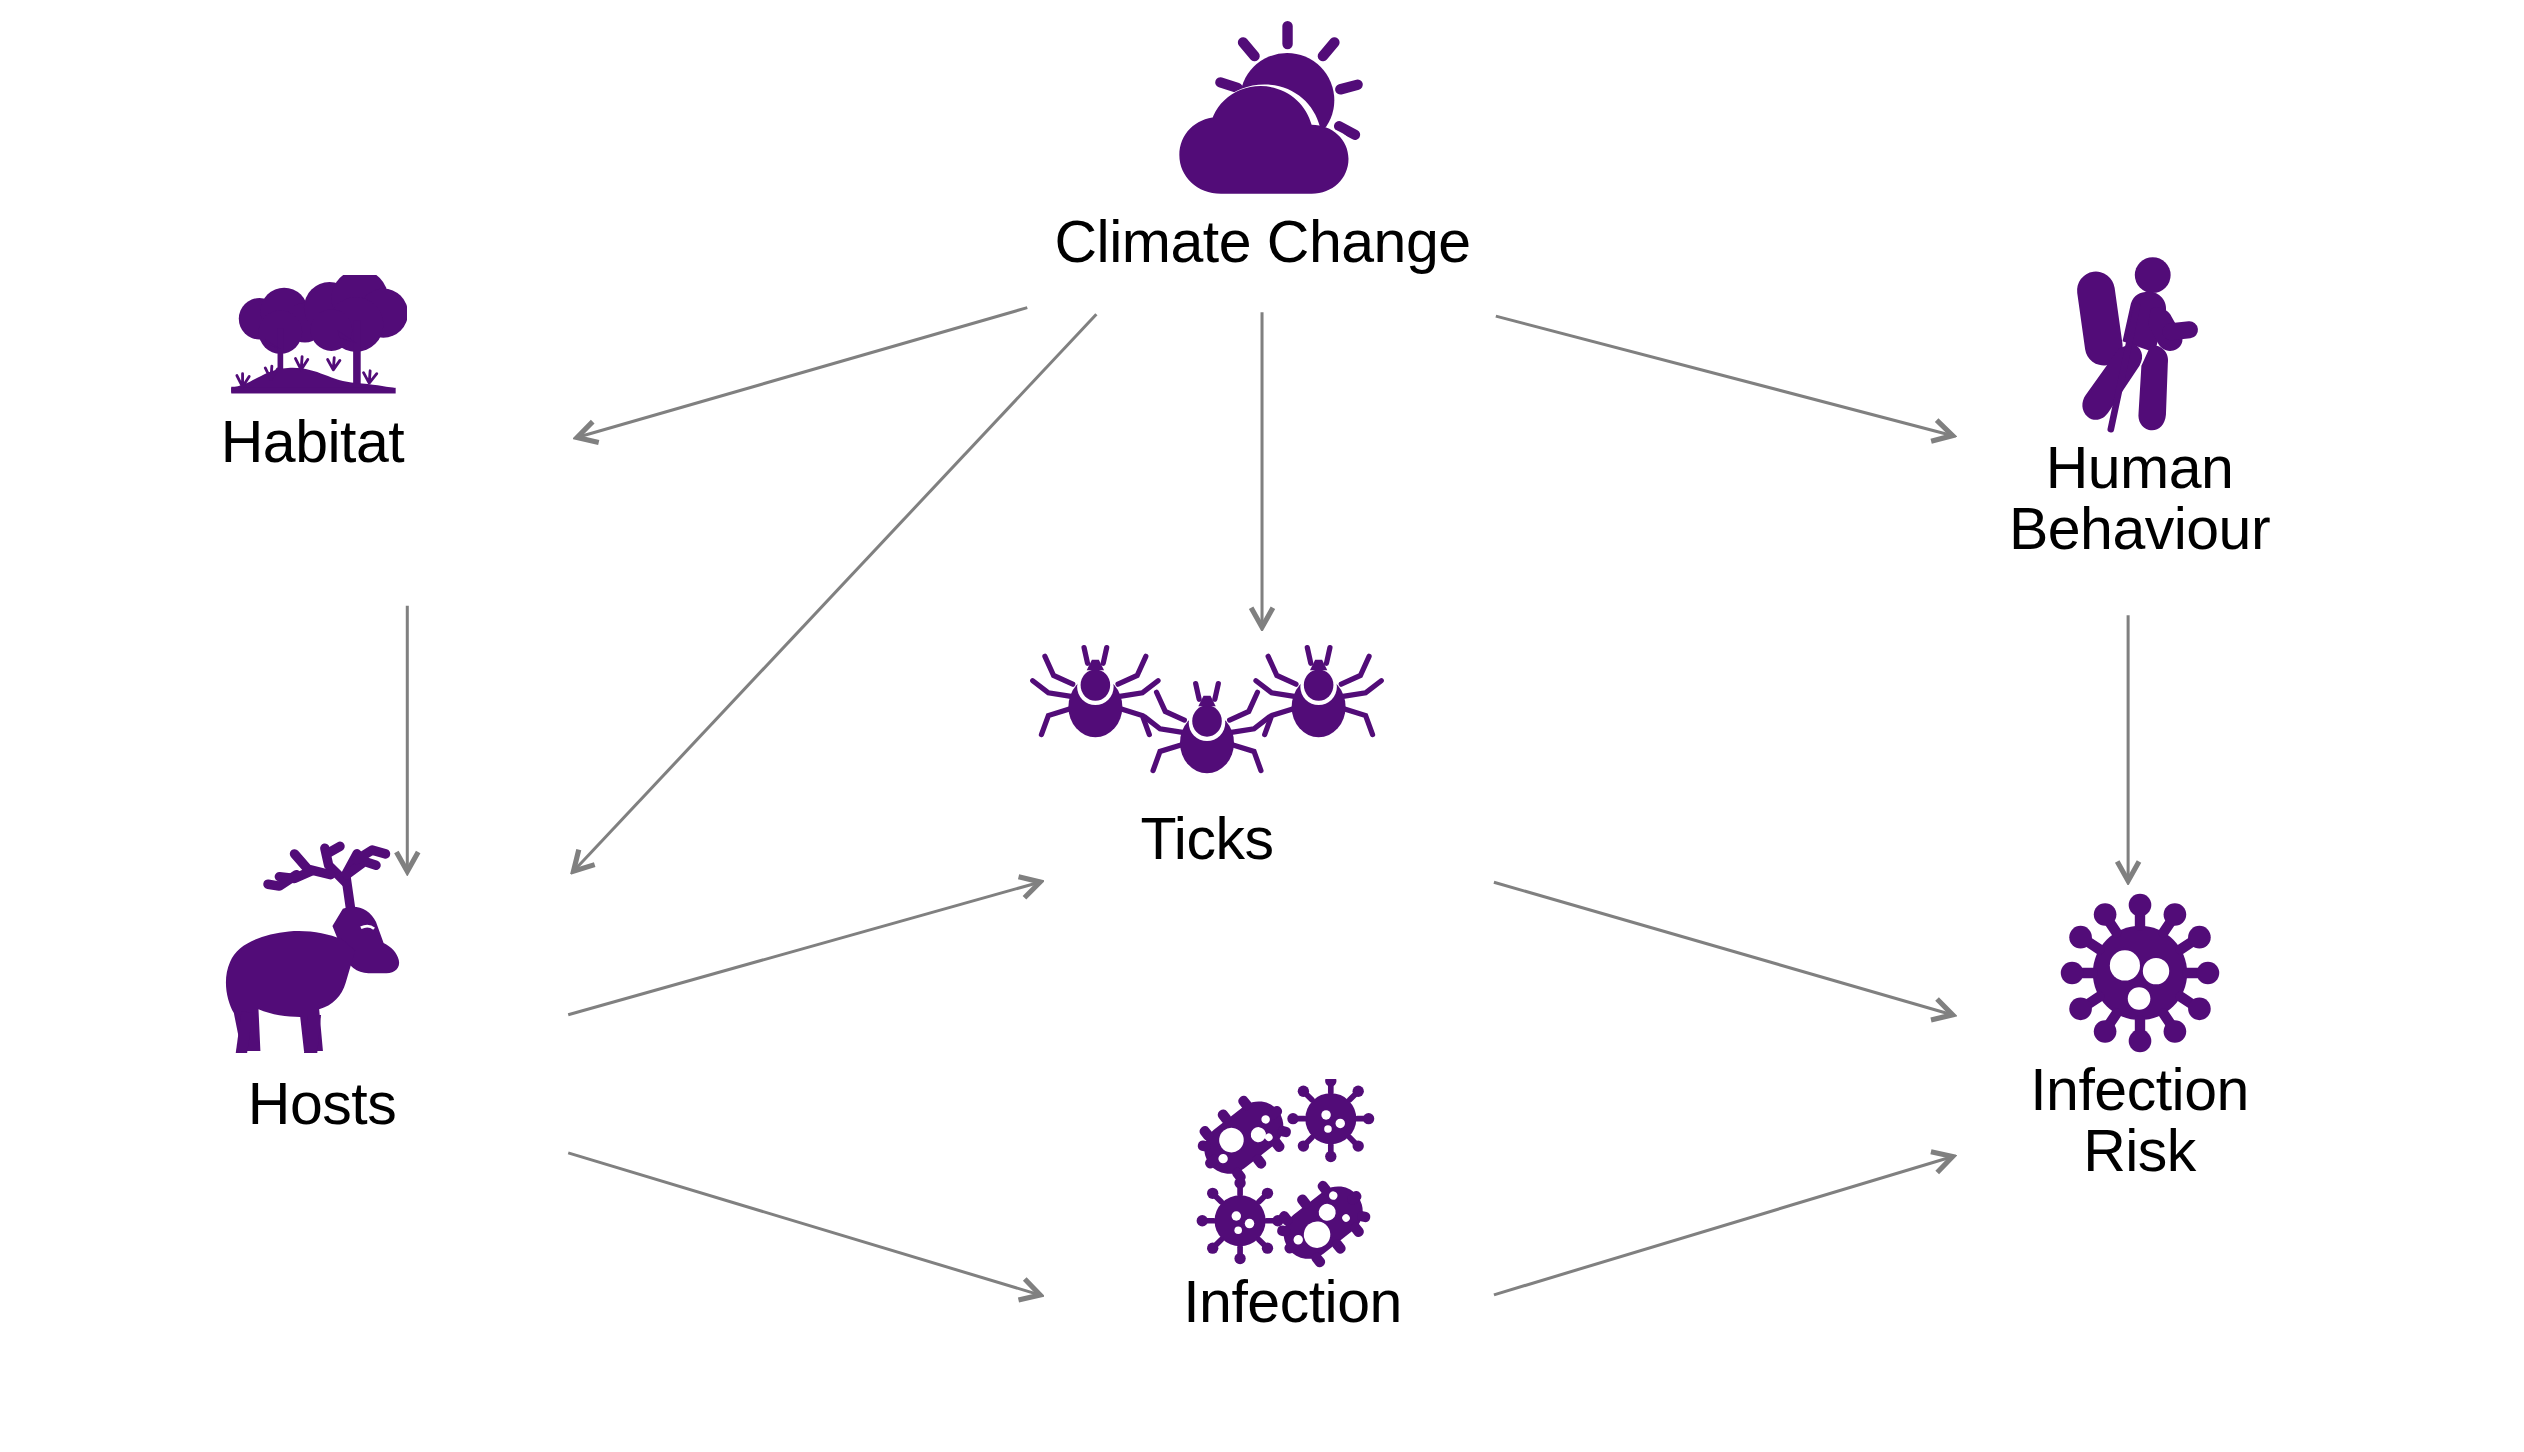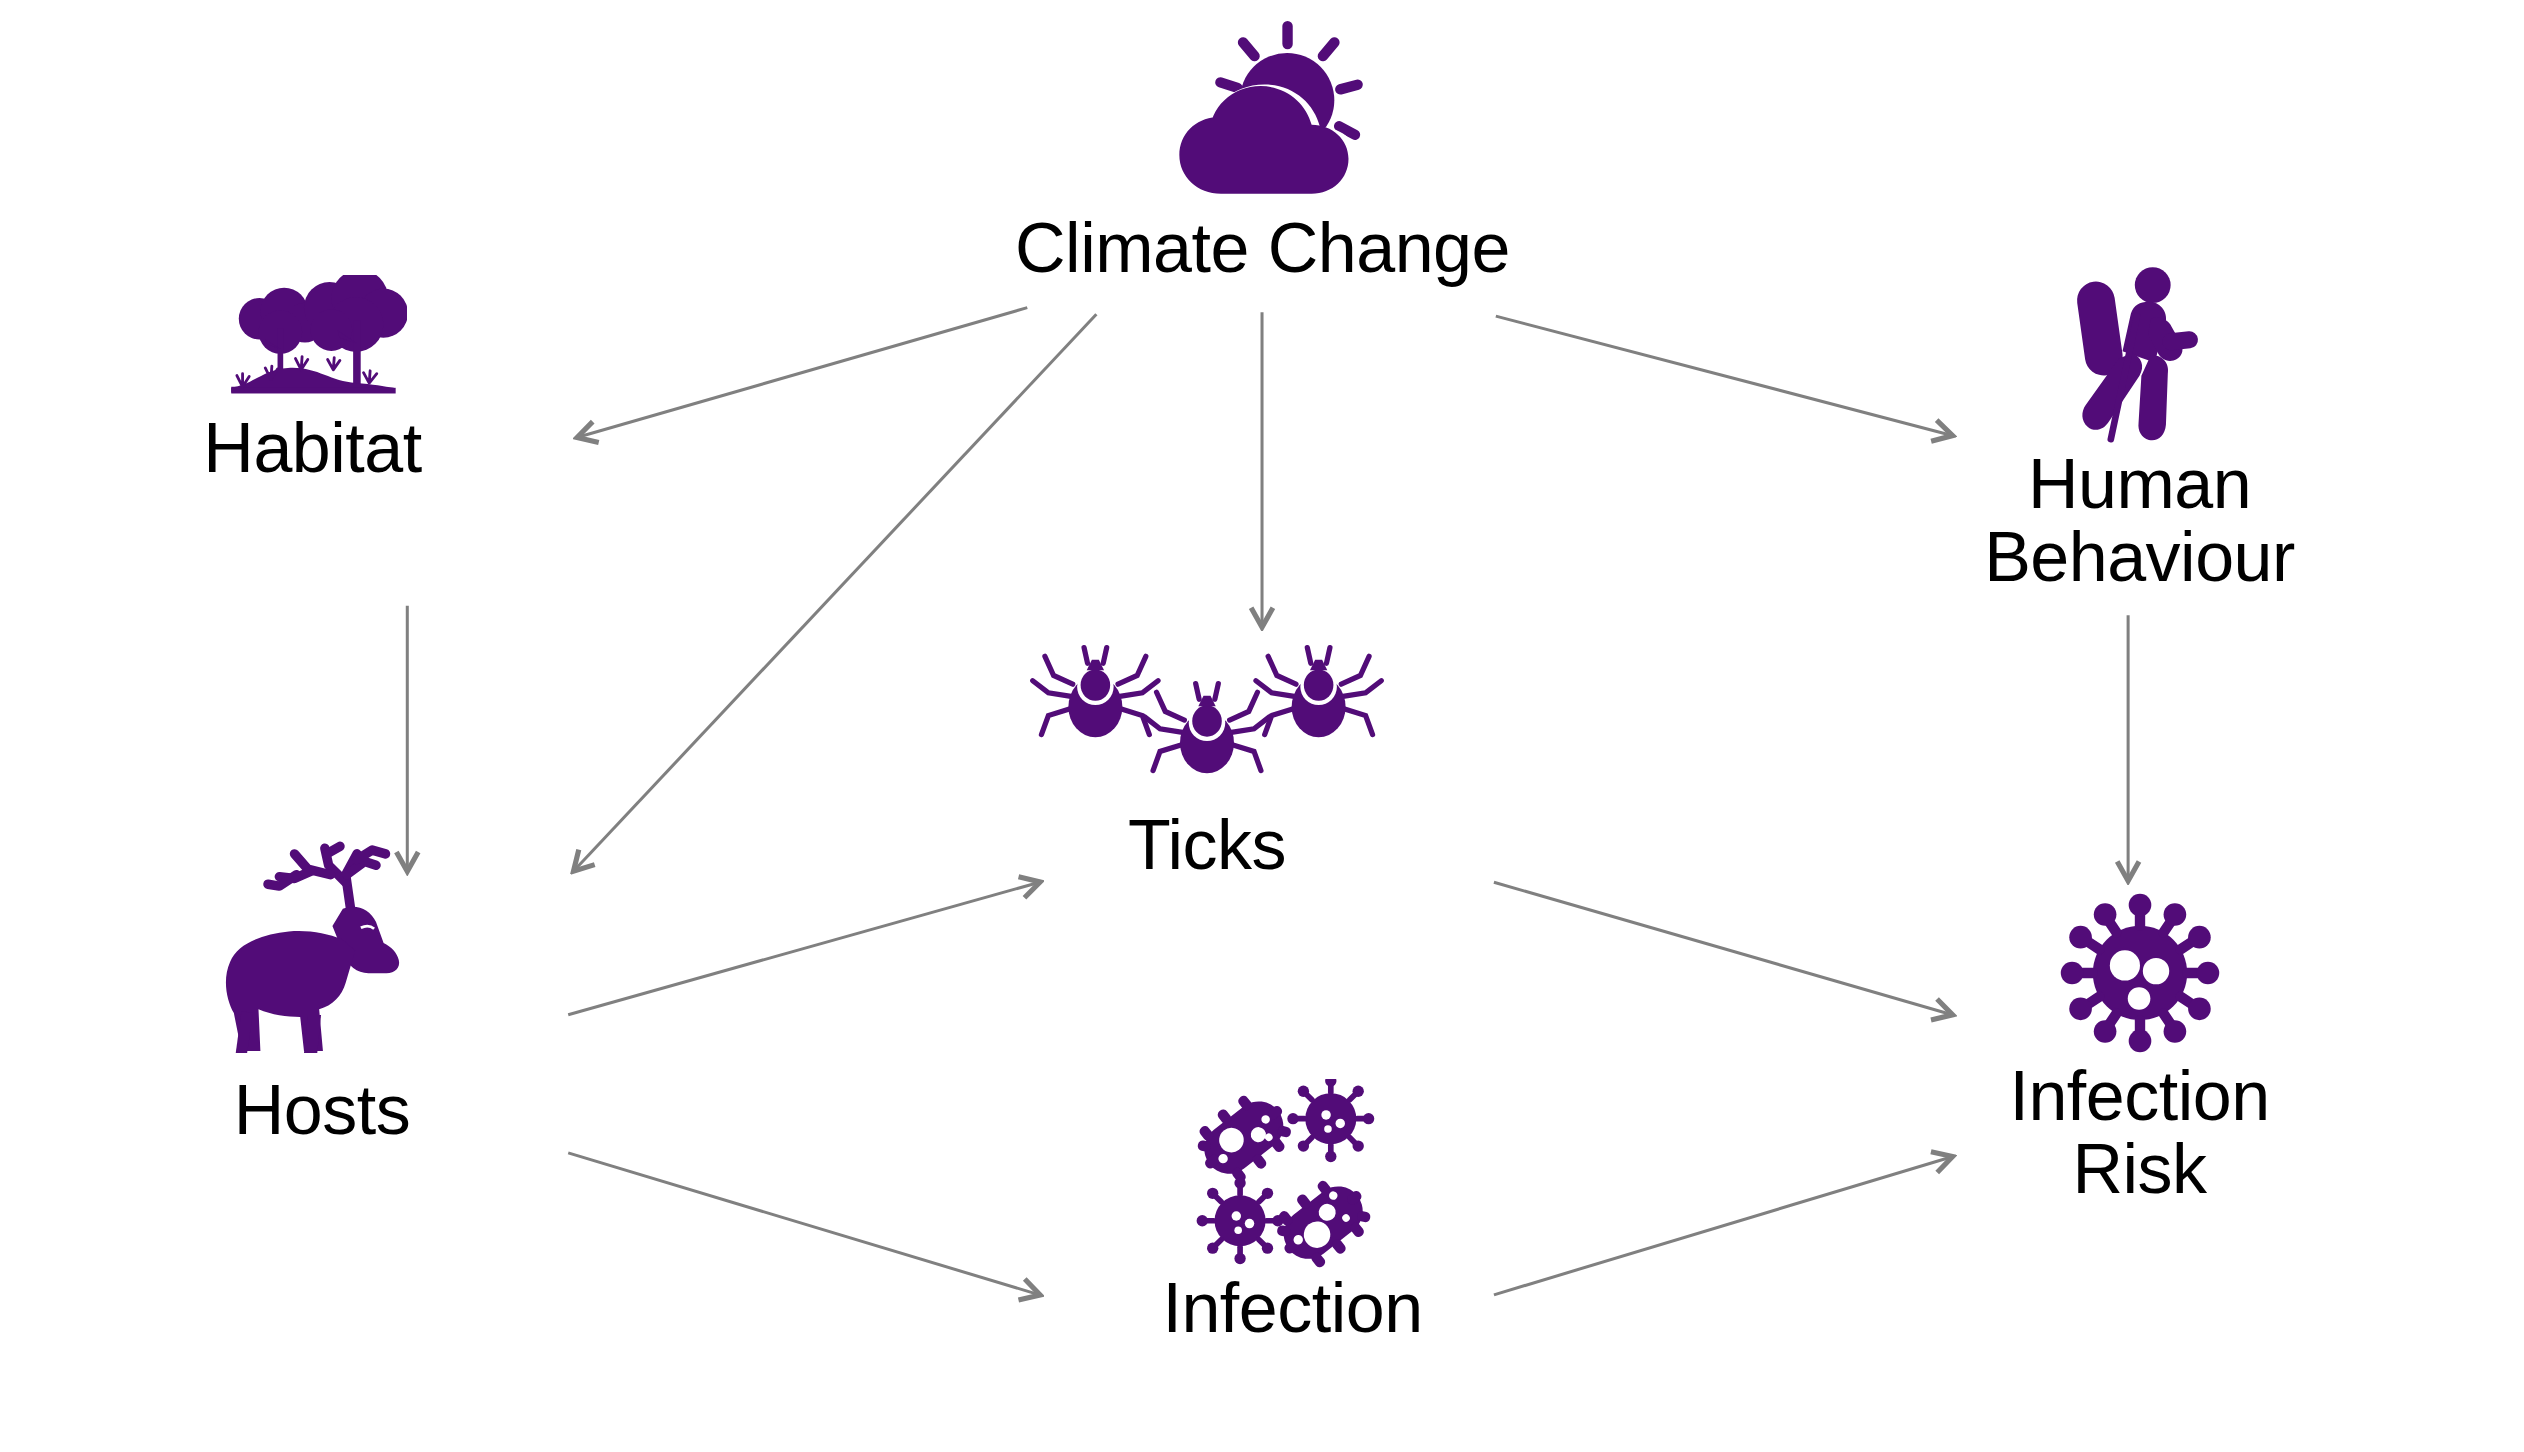--- a/index.html
+++ b/index.html
@@ -32,32 +32,32 @@
     align-items: center;
     justify-content: flex-start;
     text-align: center;
   }
   .node-icon {
     display: block;
     line-height: 0;
   }
   .node-label {
     font-family: "Liberation Sans", sans-serif;
-    font-size: 70px;
+    font-size: 59px;
     font-weight: 400;
     color: #000000;
     line-height: 1.04;
     letter-spacing: -0.5px;
     white-space: pre-line;
     margin-top: 3.8px;
   }
   
   #node-climate-change { left: 947px; top: 19px;  width: 631px; }
   #node-habitat        { left: 123px;  top: 275px; width: 379px; }
-  #node-human-behaviour{ left: 1931px; top: 264px; width: 417px; }
+  #node-human-behaviour{ left: 1931px; top: 254px; width: 417px; }
   #node-ticks          { left: 994px; top: 630px; width: 426px; }
   #node-hosts          { left: 123px;  top: 833px; width: 398px; }
   #node-infection-risk { left: 1931px; top: 890px; width: 417px; }
   #node-pathogens      { left: 1089px; top: 1079px;width: 407px; }
 </style>
 </head>
 <body>
 
 <div id="diagram-root">
 

